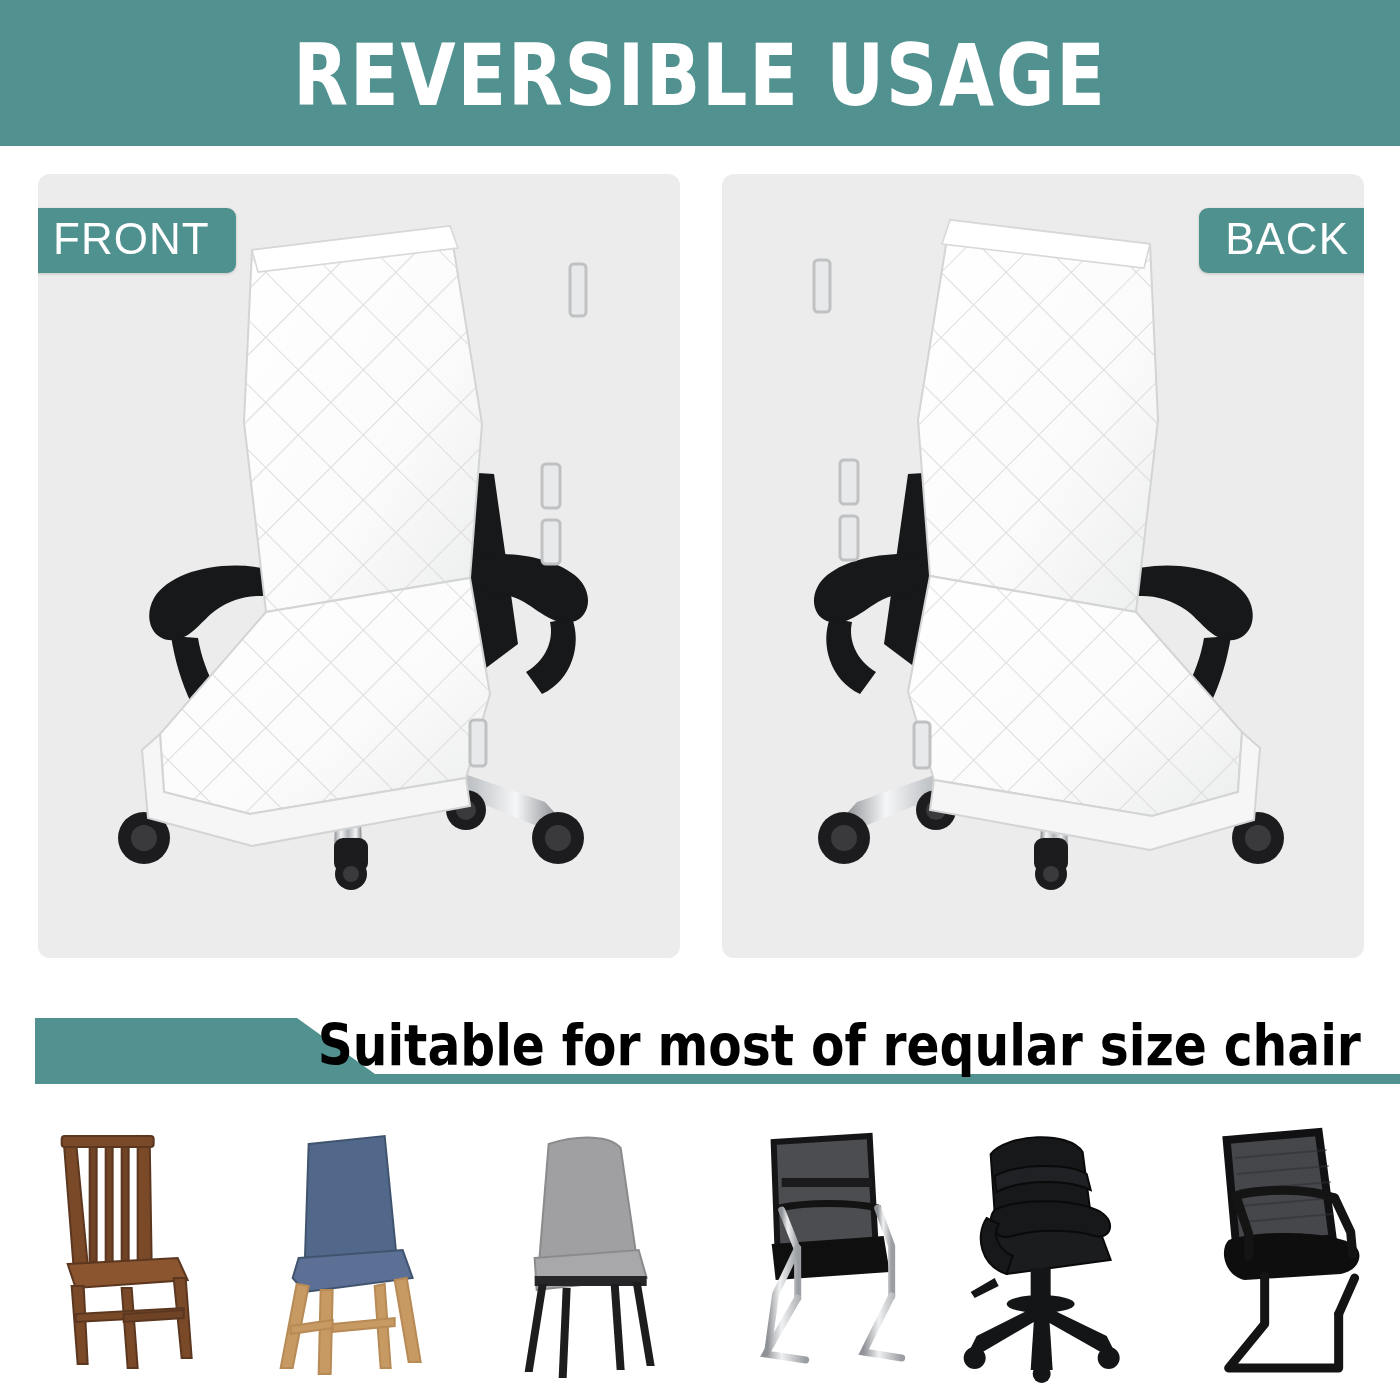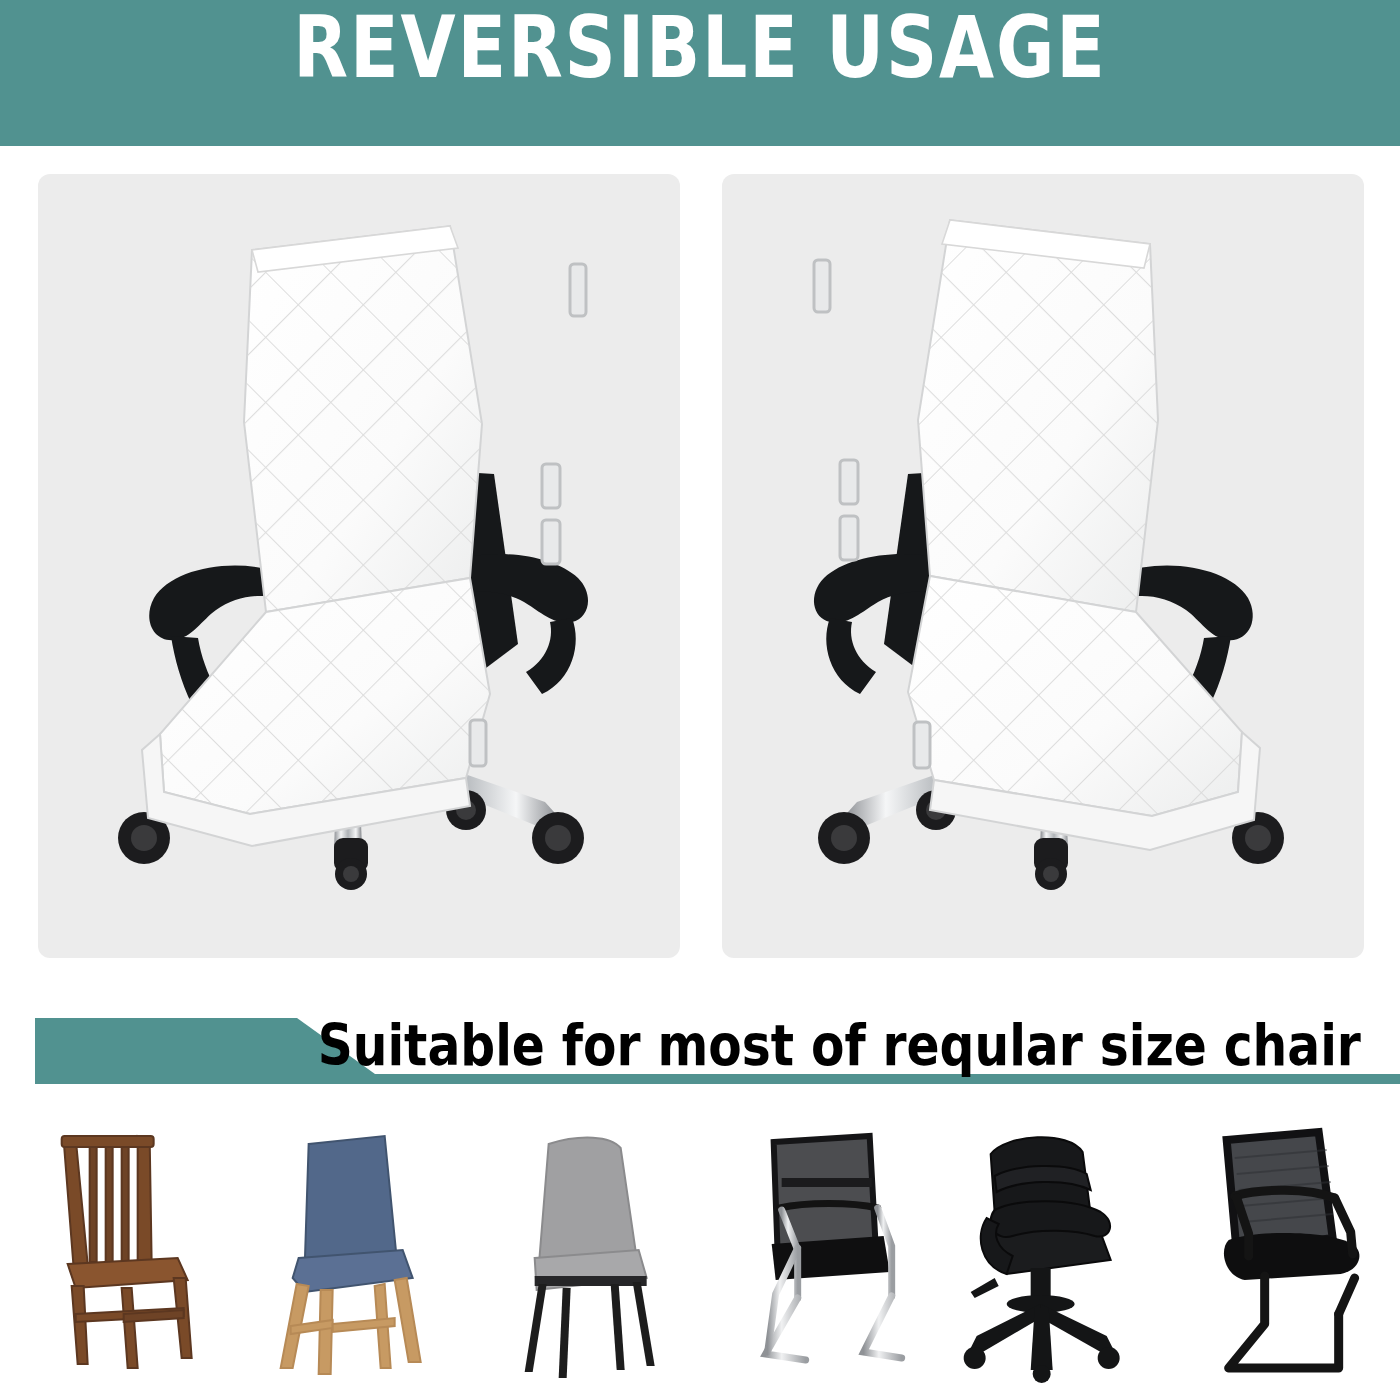--- a/index.html
+++ b/index.html
@@ -8,21 +8,21 @@
     background:#ffffff;
     font-family:"Liberation Sans", sans-serif;
     overflow:hidden;
     position:relative;
   }
 
   
   .header-band{
     position:absolute;left:0;top:0;width:1400px;height:146px;
     background:#519290;
-    display:flex;justify-content:center;
+    display:flex;align-items:center;justify-content:center;
   }
   .header-title{
     color:#ffffff;
     font-family:"Liberation Sans Narrow","DejaVu Sans Condensed","Liberation Sans",sans-serif;
     font-size:86px;
     font-weight:700;
     letter-spacing:2px;
     transform:scaleX(0.92);
     line-height:1;
     white-space:nowrap;
@@ -158,20 +158,21 @@
 
           <g stroke="#bfc1c3" stroke-width="3" fill="#e8e9ea">
             <rect x="532" y="90" width="16" height="52" rx="4"></rect>
             <rect x="504" y="290" width="18" height="44" rx="4"></rect>
             <rect x="504" y="346" width="18" height="44" rx="4"></rect>
             <rect x="432" y="546" width="16" height="46" rx="4"></rect>
           </g>
         </g>
       </svg>
     </div>
+    <div class="badge badge-front">FRONT</div>
   </div>
 
   <div class="panel panel-right">
     <div class="chair-art">
       <svg viewBox="0 0 642 784" xmlns="http://www.w3.org/2000/svg">
         <defs>
           <pattern id="quiltB" width="46" height="46" patternUnits="userSpaceOnUse" patternTransform="rotate(45)">
             <rect width="46" height="46" fill="none"></rect>
             <path d="M0 0 H46 M0 0 V46" stroke="#d8d8d8" stroke-width="2.2" fill="none"></path>
           </pattern>
@@ -235,20 +236,21 @@
             <g stroke="#bfc1c3" stroke-width="3" fill="#e8e9ea">
               <rect x="534" y="86" width="16" height="52" rx="4"></rect>
               <rect x="506" y="286" width="18" height="44" rx="4"></rect>
               <rect x="506" y="342" width="18" height="44" rx="4"></rect>
               <rect x="434" y="548" width="16" height="46" rx="4"></rect>
             </g>
           </g>
         </g>
       </svg>
     </div>
+    <div class="badge badge-back">BACK</div>
   </div>
 </div>
 
 <div class="suit-banner">
   <svg class="suit-shape" viewBox="0 0 1400 80" preserveAspectRatio="none">
     <path d="M0 8 L262 8 L340 64 L0 64 Z" fill="#519290"></path>
     <rect x="0" y="64" width="1396" height="10" fill="#519290"></rect>
   </svg>
   <div class="suit-text">Suitable for most of reqular size chair</div>
 </div>

